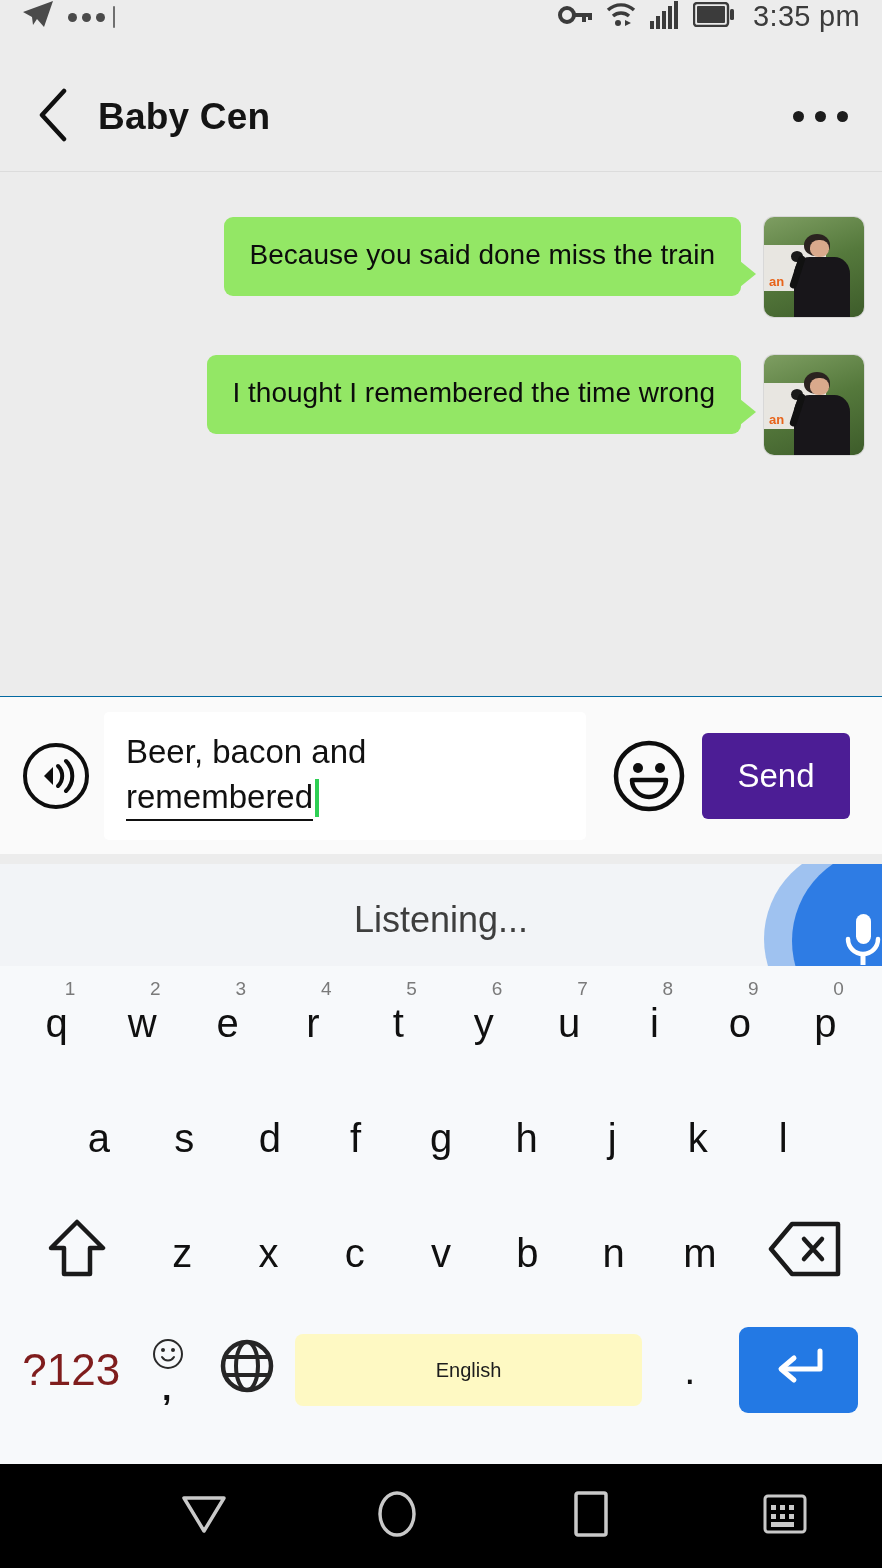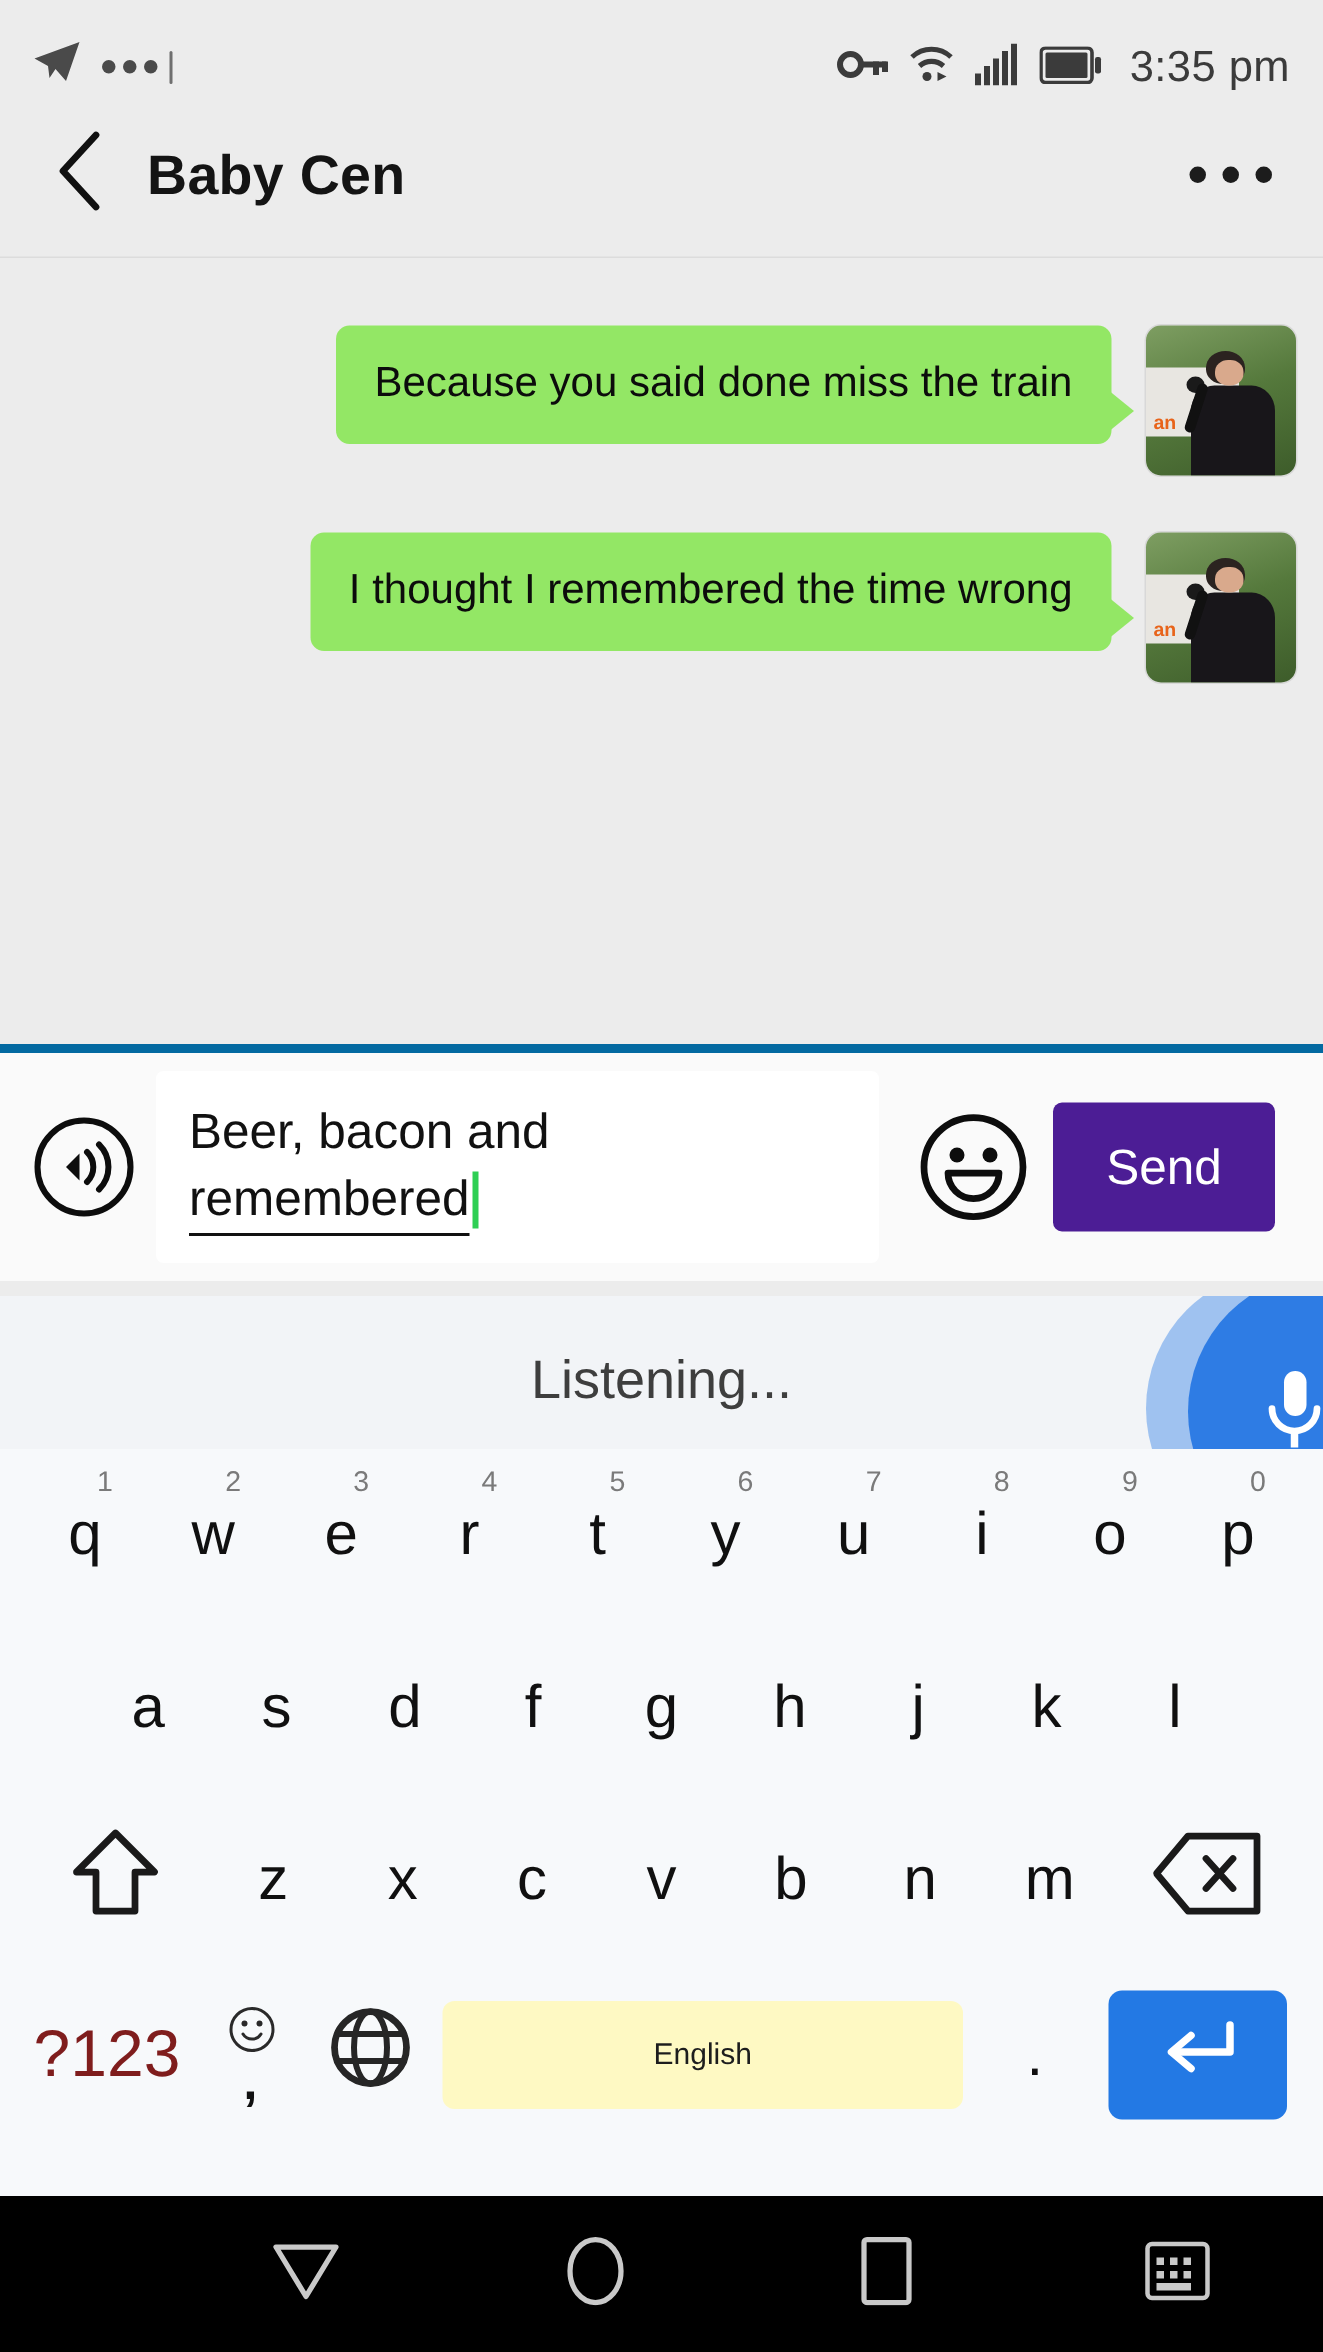--- a/index.html
+++ b/index.html
@@ -7,21 +7,21 @@
     width:882px; height:1568px;
     font-family:"Liberation Sans", sans-serif;
     background:#ffffff;
     overflow:hidden;
   }
   #screen { position:relative; width:882px; height:1568px; background:#ececec; }
 
   
   .statusbar {
     position:absolute; top:0; left:0; width:882px; height:62px;
-    background:#ececec; display:flex; align-items:flex-end;
+    background:#ececec; display:flex; align-items:flex-start;
     padding:0 22px;
   }
   .sb-left { display:flex; align-items:center; gap:14px; }
   .sb-right { margin-left:auto; display:flex; align-items:center; gap:13px; }
   .sb-time { font-size:29px; color:#3b3b3b; letter-spacing:0.3px; margin-left:5px; }
   .dots3 { display:flex; gap:5px; align-items:center; }
   .dots3 i { width:9px; height:9px; border-radius:50%; background:#4a4a4a; display:block; }
   .dots3 .bar { width:2px; height:22px; background:#6f6f6f; border-radius:1px; margin-left:3px; }
 
   
@@ -70,21 +70,21 @@
              border-radius:28% 28% 0 0; background:#18161a; }
   .av-mic { position:absolute; left:30%; top:38%; width:7%; height:34%;
             background:#111; border-radius:4px; transform:rotate(18deg); }
   .av-michead { position:absolute; left:27%; top:34%; width:12%; height:11%;
                 background:#1a1a1a; border-radius:50%; }
 
   
   .inputbar {
     position:absolute; top:696px; left:0; width:882px; height:158px;
     background:#fafafa; display:flex; align-items:center; padding:0 20px;
-    border-top:6px solid #0369a1;
+    border-top:1px solid #0369a1;
   }
   .voice-ico { width:72px; height:72px; flex:0 0 auto; margin-right:12px; }
   .textbox {
     flex:1 1 auto; height:128px; background:#ffffff; border-radius:5px;
     padding:12px 22px; display:flex; flex-direction:column; justify-content:center;
     margin-right:16px; max-width:482px;
   }
   .tb-line { font-size:33px; color:#111; line-height:1.36; white-space:nowrap; }
   .tb-line2 { display:flex; align-items:center; }
   .composing { border-bottom:2.5px solid #111; }

